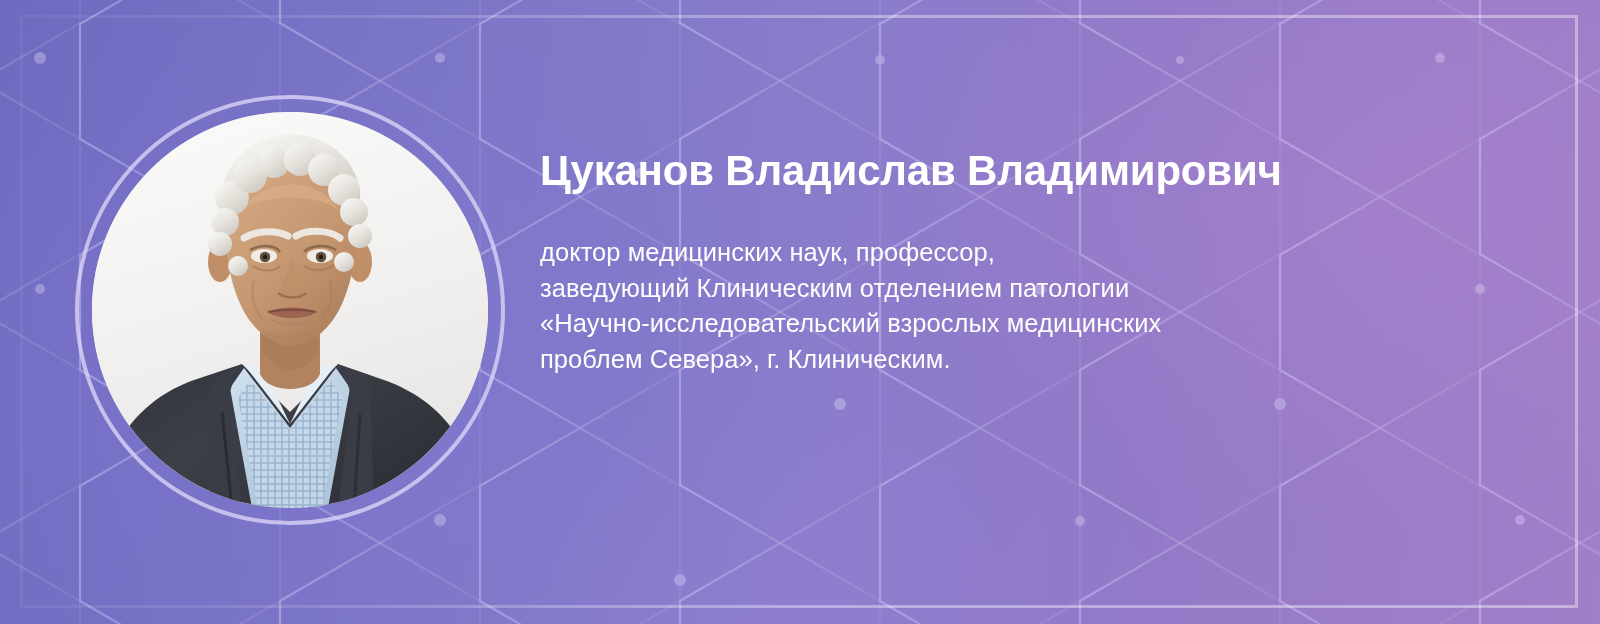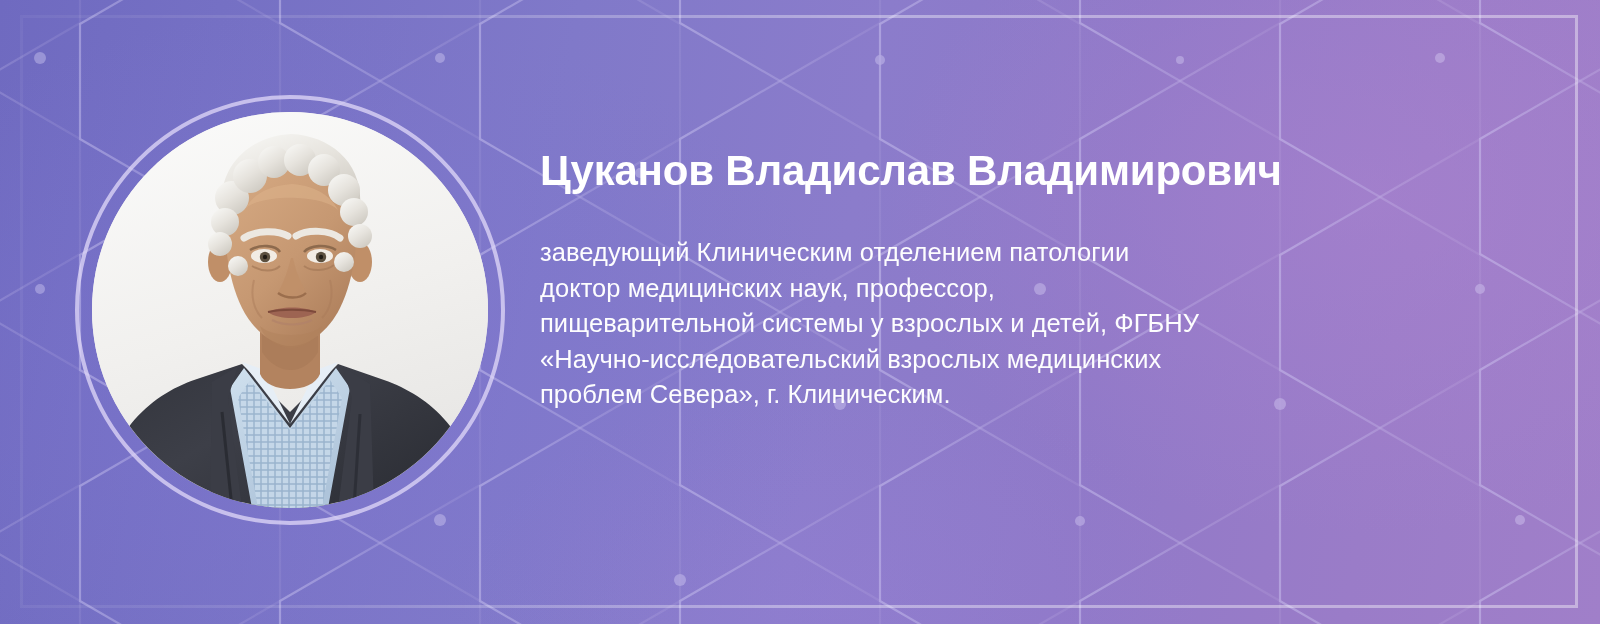--- a/index.html
+++ b/index.html
@@ -315,21 +315,20 @@
           <path d="M162 168 C158 184 162 198 170 206" stroke="#a87a58" stroke-width="2" fill="none" opacity="0.45"></path>
           <path d="M238 168 C242 184 238 198 230 206" stroke="#a87a58" stroke-width="2" fill="none" opacity="0.45"></path>
         </svg>
       </div>
     </div>
   </div>
 
   <div class="text-col">
     <div class="speaker-name">Цуканов Владислав Владимирович</div>
     <div class="credentials">
+      <div class="line">доктор медицинских наук, профессор,</div>
       <div class="line">заведующий Клиническим отделением патологии</div>
-      <div class="line">доктор медицинских наук, профессор,</div>
-      <div class="line">пищеварительной системы у взрослых и детей, ФГБНУ</div>
       <div class="line">«Научно-исследовательский взрослых медицинских</div>
       <div class="line">проблем Севера», г. Клиническим.</div>
     </div>
   </div>
 
 </div>
 
 </body></html>

